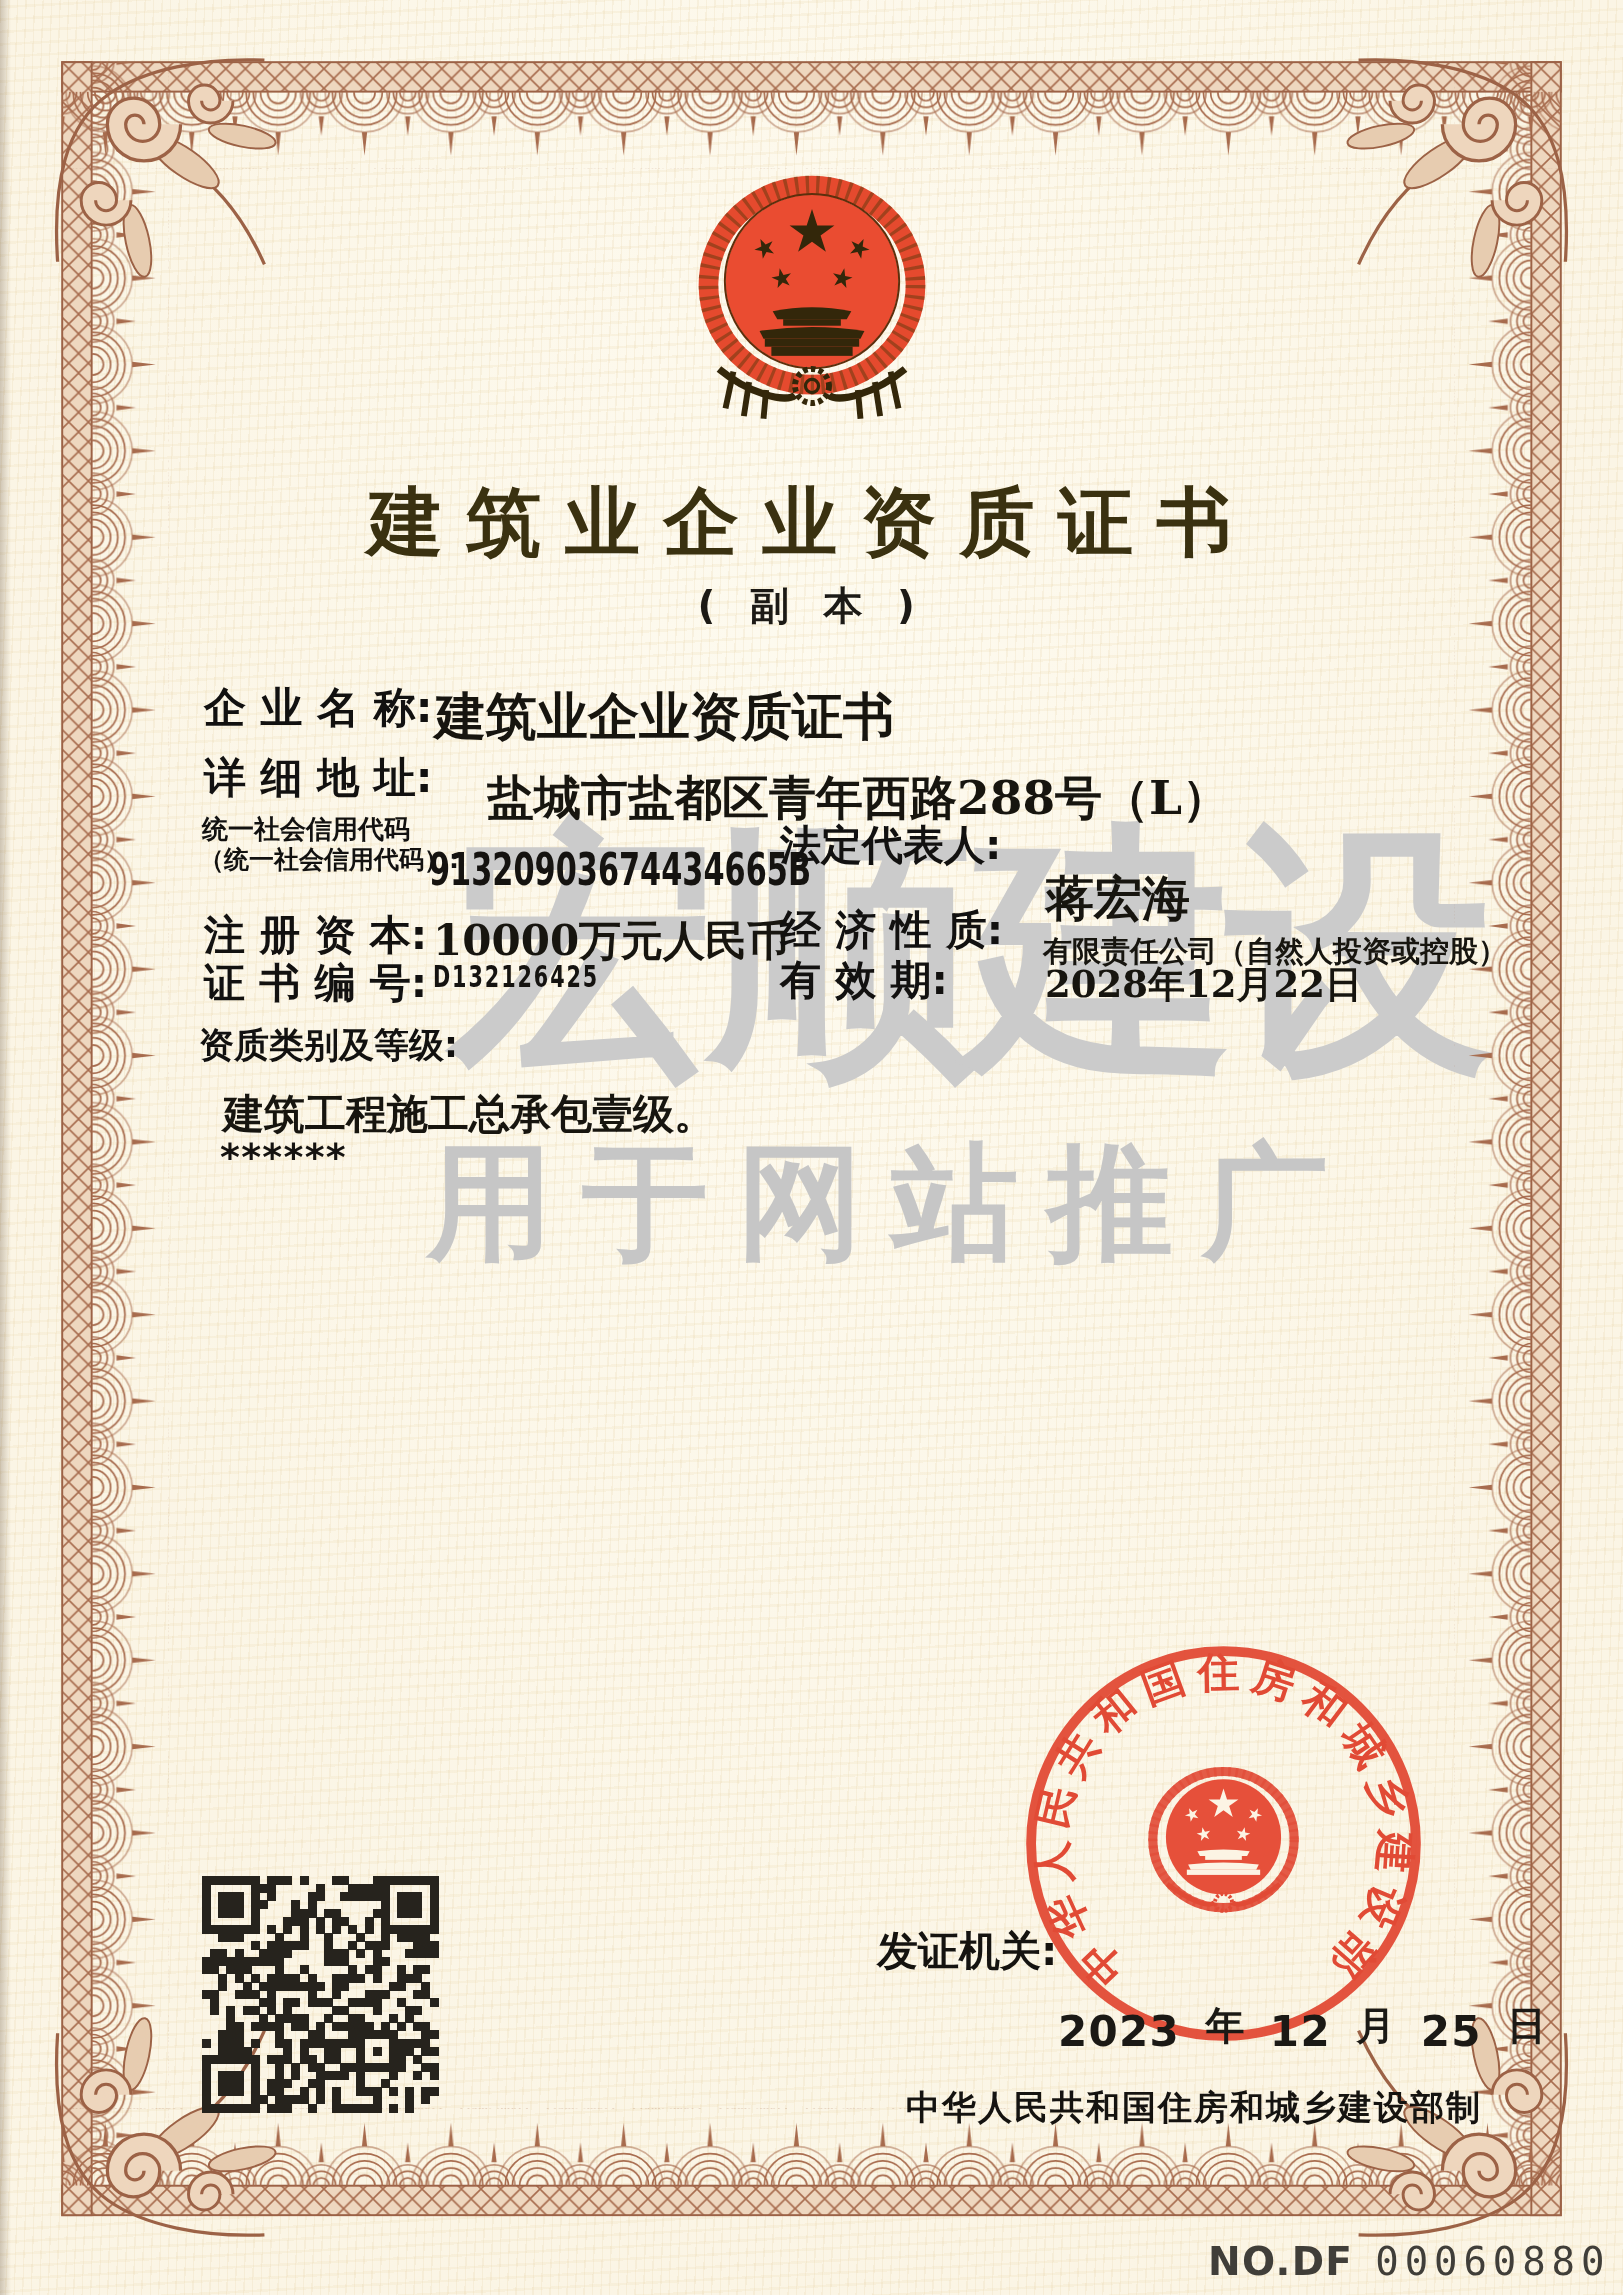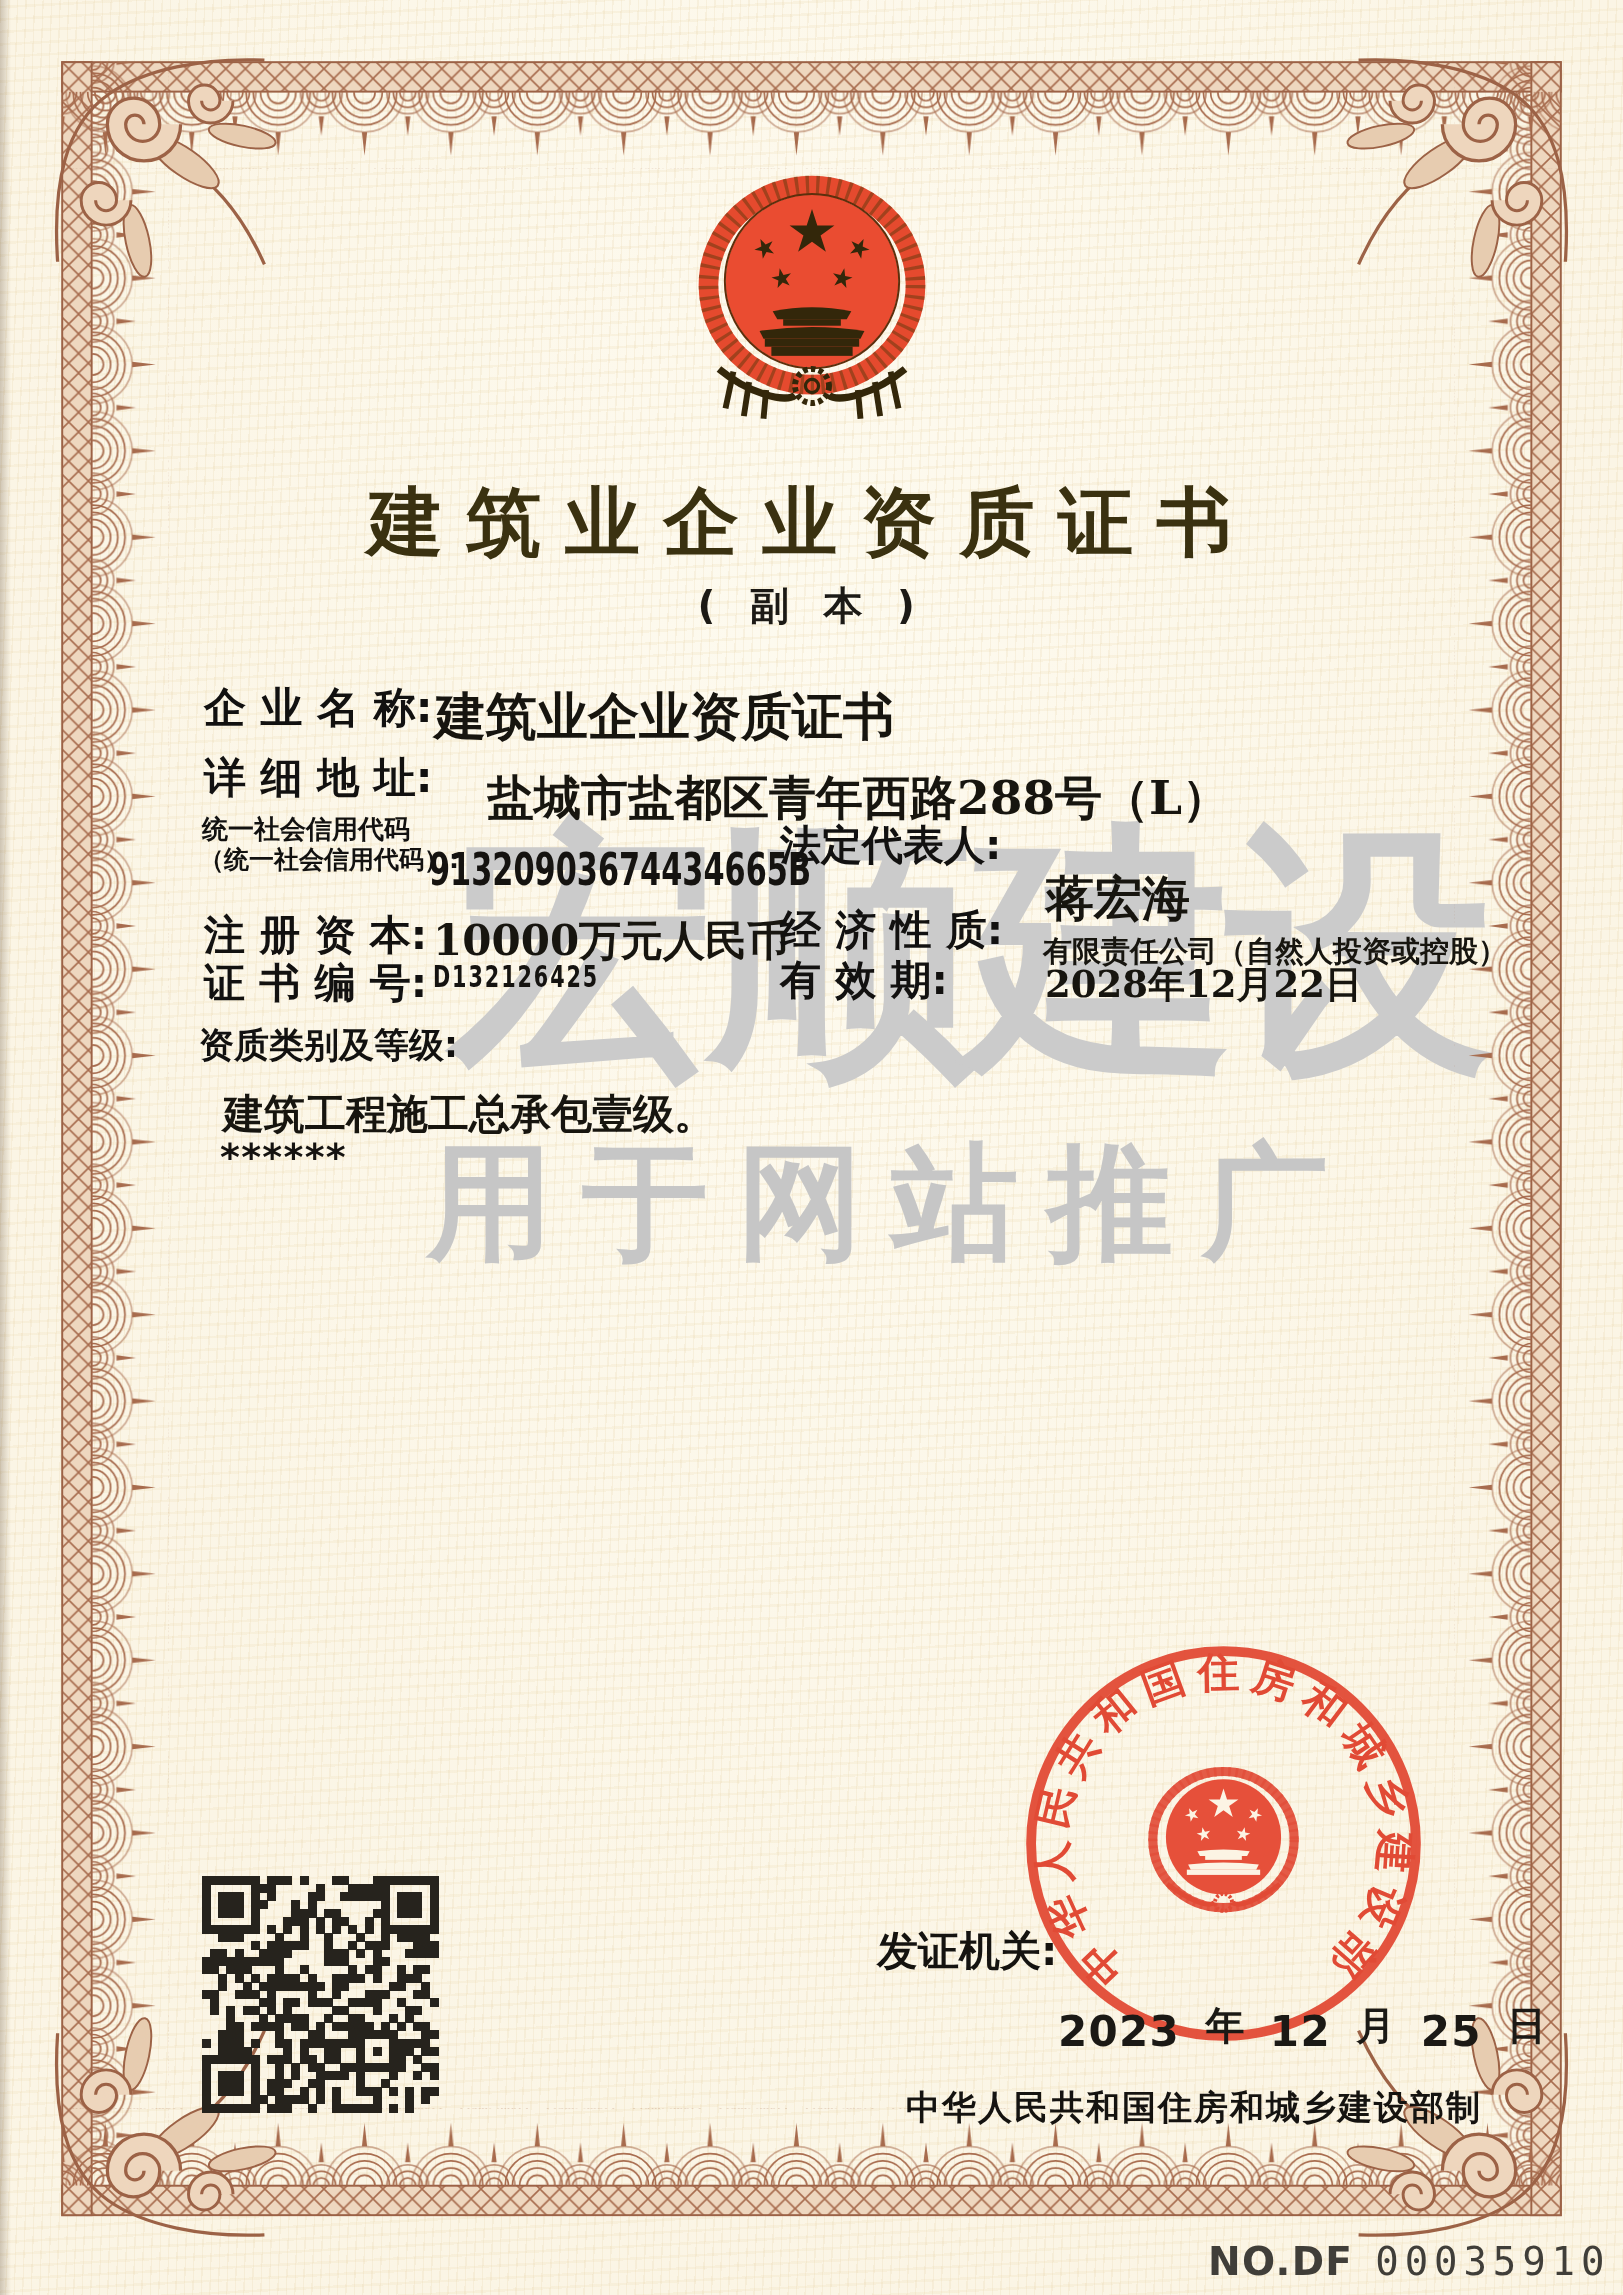--- a/index.html
+++ b/index.html
@@ -713,17 +713,17 @@
     <span class="dnum">12</span>
     <span class="dunit">月</span>
     <span class="dnum">25</span>
     <span class="dunit">日</span>
   </div>
 
   <div class="abs z3 maker">中华人民共和国住房和城乡建设部制</div>
 
 
   <div class="abs z3 serial">
-    <span class="pfx">NO.DF</span><span class="num">00035910</span>
+    <span class="pfx">NO.DF</span><span class="num">00060880</span>
   </div>
 
 </div>
 
 
 </body></html>

